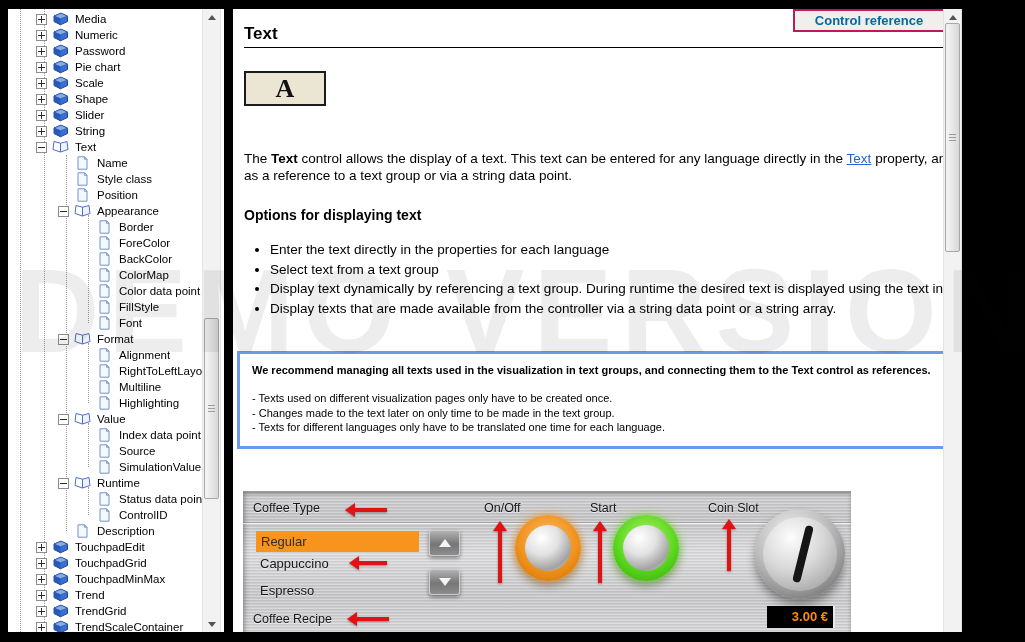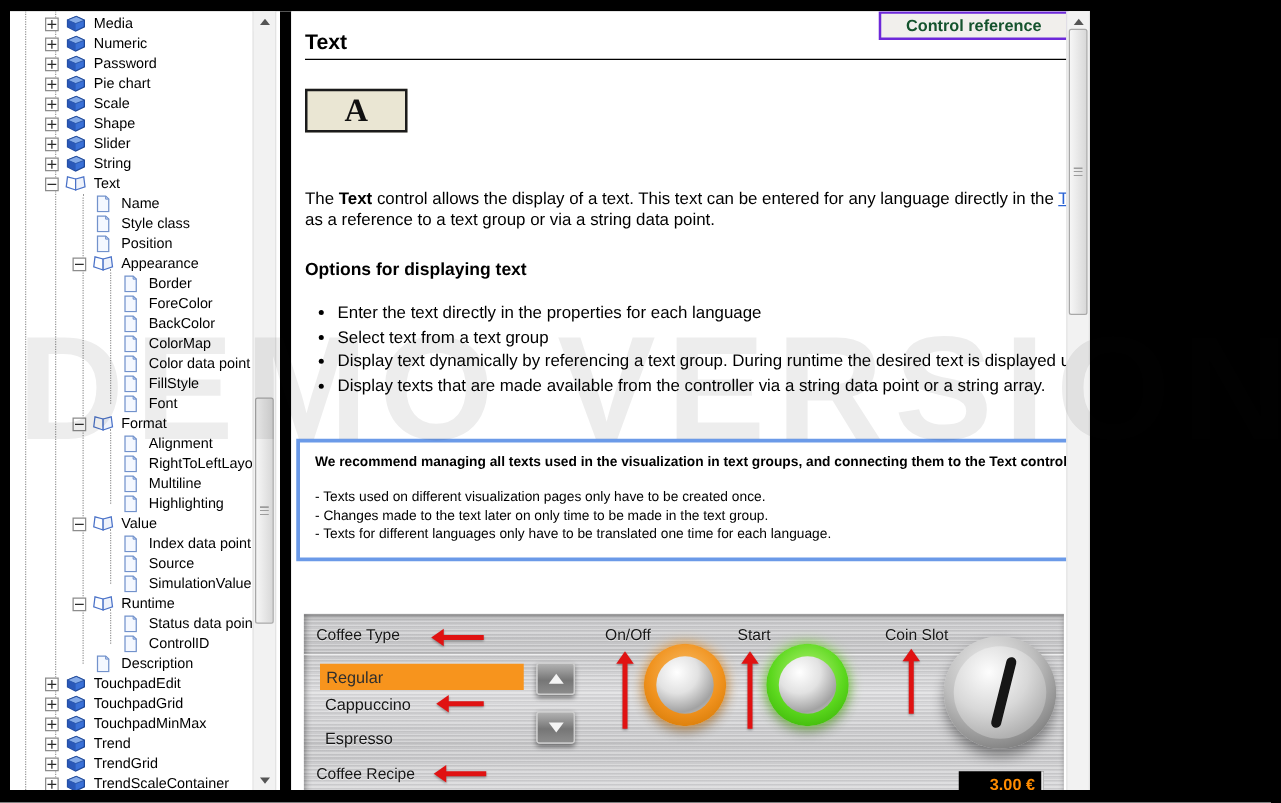--- a/index.html
+++ b/index.html
@@ -9,21 +9,21 @@
     font-family:"Liberation Sans","DejaVu Sans",sans-serif;
   }
   :root{
     --sel-orange:#F7941D;
     --price-orange:#FF8C00;
     --note-blue:#6B9AE8;
     --link-blue:#2A63D4;
     --arrow-red:#E01212;
   }
   .window{
-    position:absolute;left:8px;top:9px;width:864px;height:623px;
+    position:absolute;left:8px;top:9px;width:954px;height:623px;
     background:#fff;display:flex;overflow:hidden;
   }
   
   .tree-pane{width:194px;position:relative;background:#fff;overflow:hidden;flex:none;}
   .tree-rows{position:absolute;left:0;top:2px;right:0;}
   .tree-row{height:16px;display:flex;align-items:center;font-size:11.5px;color:#000;white-space:nowrap;cursor:default;}
   .tree-row .exp{width:9px;height:9px;border:1px solid #8c8c8c;background:#fff;position:relative;flex:none;margin-right:4px;}
   .tree-row .exp::before{content:'';position:absolute;left:1px;right:1px;top:4px;height:1px;background:#2b2b2b;}
   .tree-row .exp.plus::after{content:'';position:absolute;top:1px;bottom:1px;left:4px;width:1px;background:#2b2b2b;}
   .tree-row .exp-space{width:15px;flex:none;}
@@ -42,23 +42,23 @@
     background:linear-gradient(90deg,#f6f6f6,#e9e9e9 45%,#d8d8d8);}
   .sb-thumb::after{content:'';position:absolute;left:3px;right:3px;top:50%;margin-top:-4px;height:8px;
     background:repeating-linear-gradient(180deg,#9c9c9c 0 1px,transparent 1px 3px);}
   .gap{width:3px;background:#fff;flex:none;}
   .divider{width:9px;background:#000;flex:none;}
   
   .content-wrap{flex:1;position:relative;background:#fff;overflow:hidden;}
   .content{position:absolute;left:0;top:0;right:17px;bottom:0;}
   .ref-tab{
     position:absolute;top:0;right:0;width:148px;height:19px;
-    background:#f1efec;border:2px solid #6d28d9;
+    background:#f1efec;border:2px solid #be185d;
     display:flex;align-items:center;justify-content:center;
-    font-size:13px;font-weight:bold;color:#14532d;cursor:pointer;
+    font-size:13px;font-weight:bold;color:#0369a1;cursor:pointer;
   }
   .page-title{position:absolute;left:11px;top:15px;font-size:17px;font-weight:bold;color:#000;}
   .title-rule{position:absolute;left:11px;top:38px;width:755px;height:1px;background:#000;}
   .a-box{
     position:absolute;left:11px;top:62px;width:78px;height:31px;
     background:#eae6d3;border:2px solid #1b1b1b;
     display:flex;align-items:center;justify-content:center;
     font-family:"Liberation Serif","DejaVu Serif",serif;font-size:26px;font-weight:bold;color:#111;
   }
   .intro{position:absolute;left:11px;top:127px;width:758px;font-size:13.5px;line-height:1.3;color:#000;}
@@ -102,21 +102,21 @@
   .knob-ball{width:46px;height:46px;border-radius:50%;
     background:radial-gradient(circle at 36% 28%,#ffffff,#e2e2e2 38%,#a2a2a2 72%,#cfcfcf 95%);}
   .coin-knob{position:absolute;left:512px;top:18px;width:90px;height:90px;border-radius:50%;
     background:radial-gradient(circle at 40% 28%,#ededed,#bdbdbd 45%,#6c6c6c 92%);
     box-shadow:0 6px 10px rgba(0,0,0,.4);display:flex;align-items:center;justify-content:center;}
   .coin-inner{width:74px;height:74px;border-radius:50%;position:relative;
     background:radial-gradient(circle at 38% 28%,#fdfdfd,#d8d8d8 45%,#9a9a9a 95%);}
   .coin-slit{position:absolute;left:50%;top:8px;width:8px;height:58px;margin-left:-1px;border-radius:4px;
     background:#161616;transform:rotate(14deg);transform-origin:50% 50%;}
   .price{
-    position:absolute;left:524px;top:126px;width:68px;height:22px;background:#000;
+    position:absolute;left:524px;top:115px;width:68px;height:22px;background:#000;
     border-right:2px solid #e8e8e8;
     color:var(--price-orange);font-size:13px;font-weight:bold;text-align:right;
     line-height:22px;padding-right:5px;box-sizing:border-box;
   }
   
   .arr{position:absolute;filter:drop-shadow(0 1px 1px rgba(0,0,0,.35));}
   .arr .shaft{position:absolute;background:var(--arrow-red);}
   .arr .head{position:absolute;width:0;height:0;}
   .arr.left .shaft{left:9px;right:0;top:2px;height:4px;}
   .arr.left .head{left:0;top:-3px;border-top:7px solid transparent;border-bottom:7px solid transparent;border-right:10px solid var(--arrow-red);}

